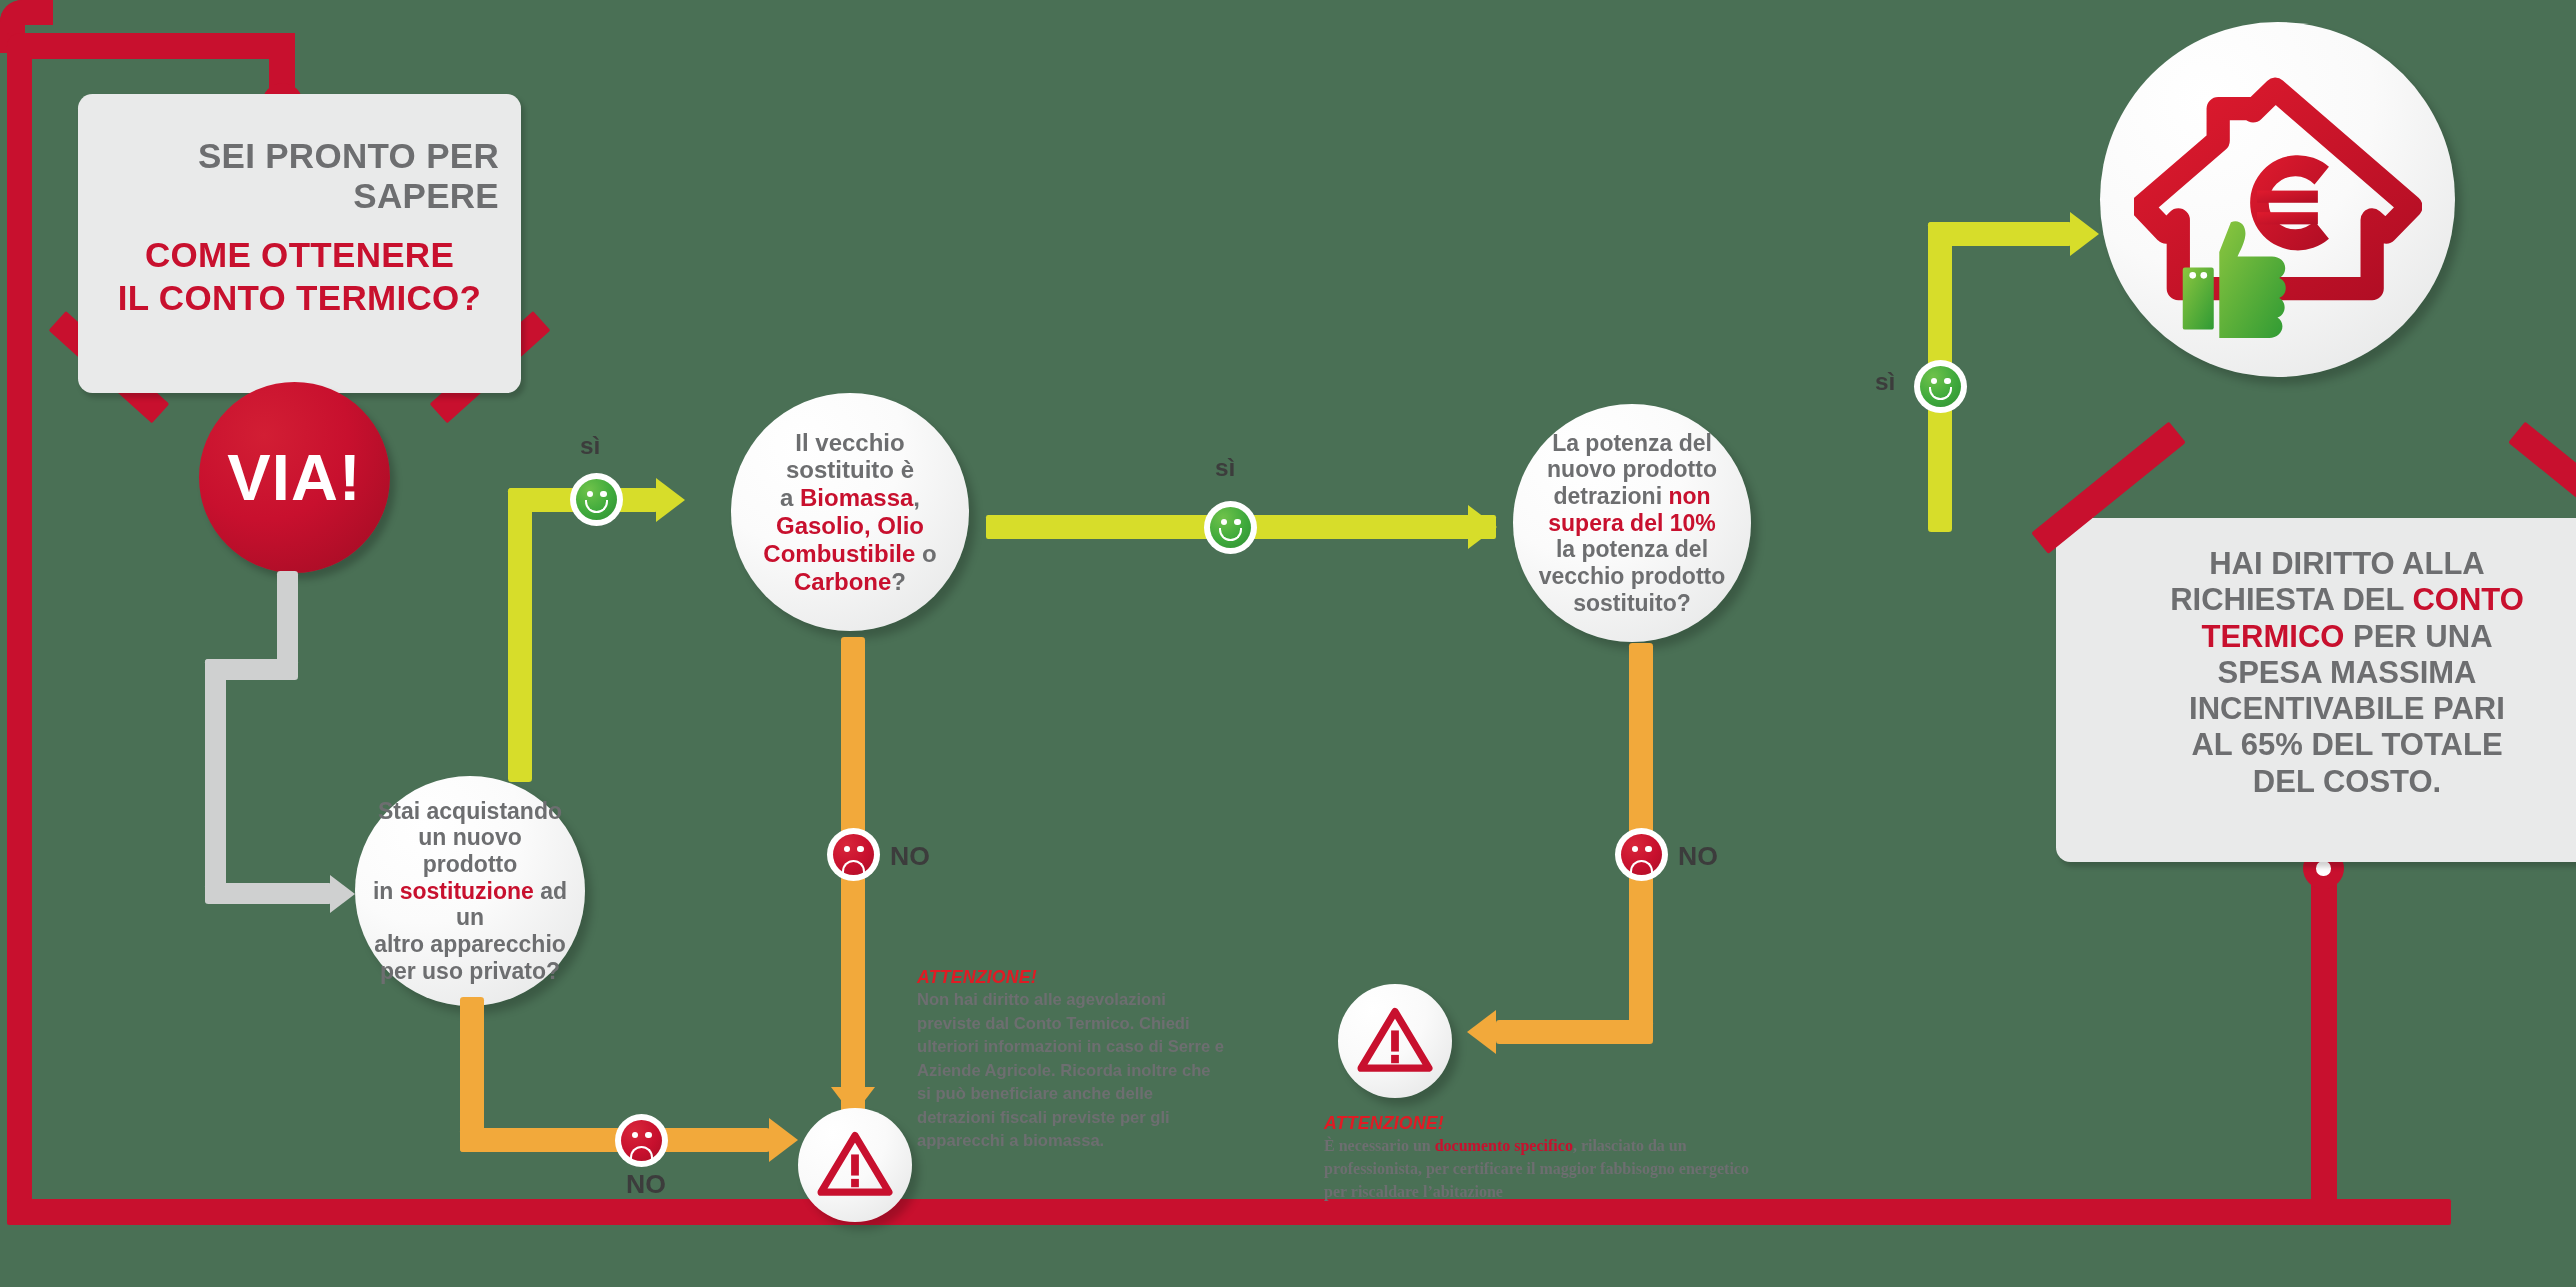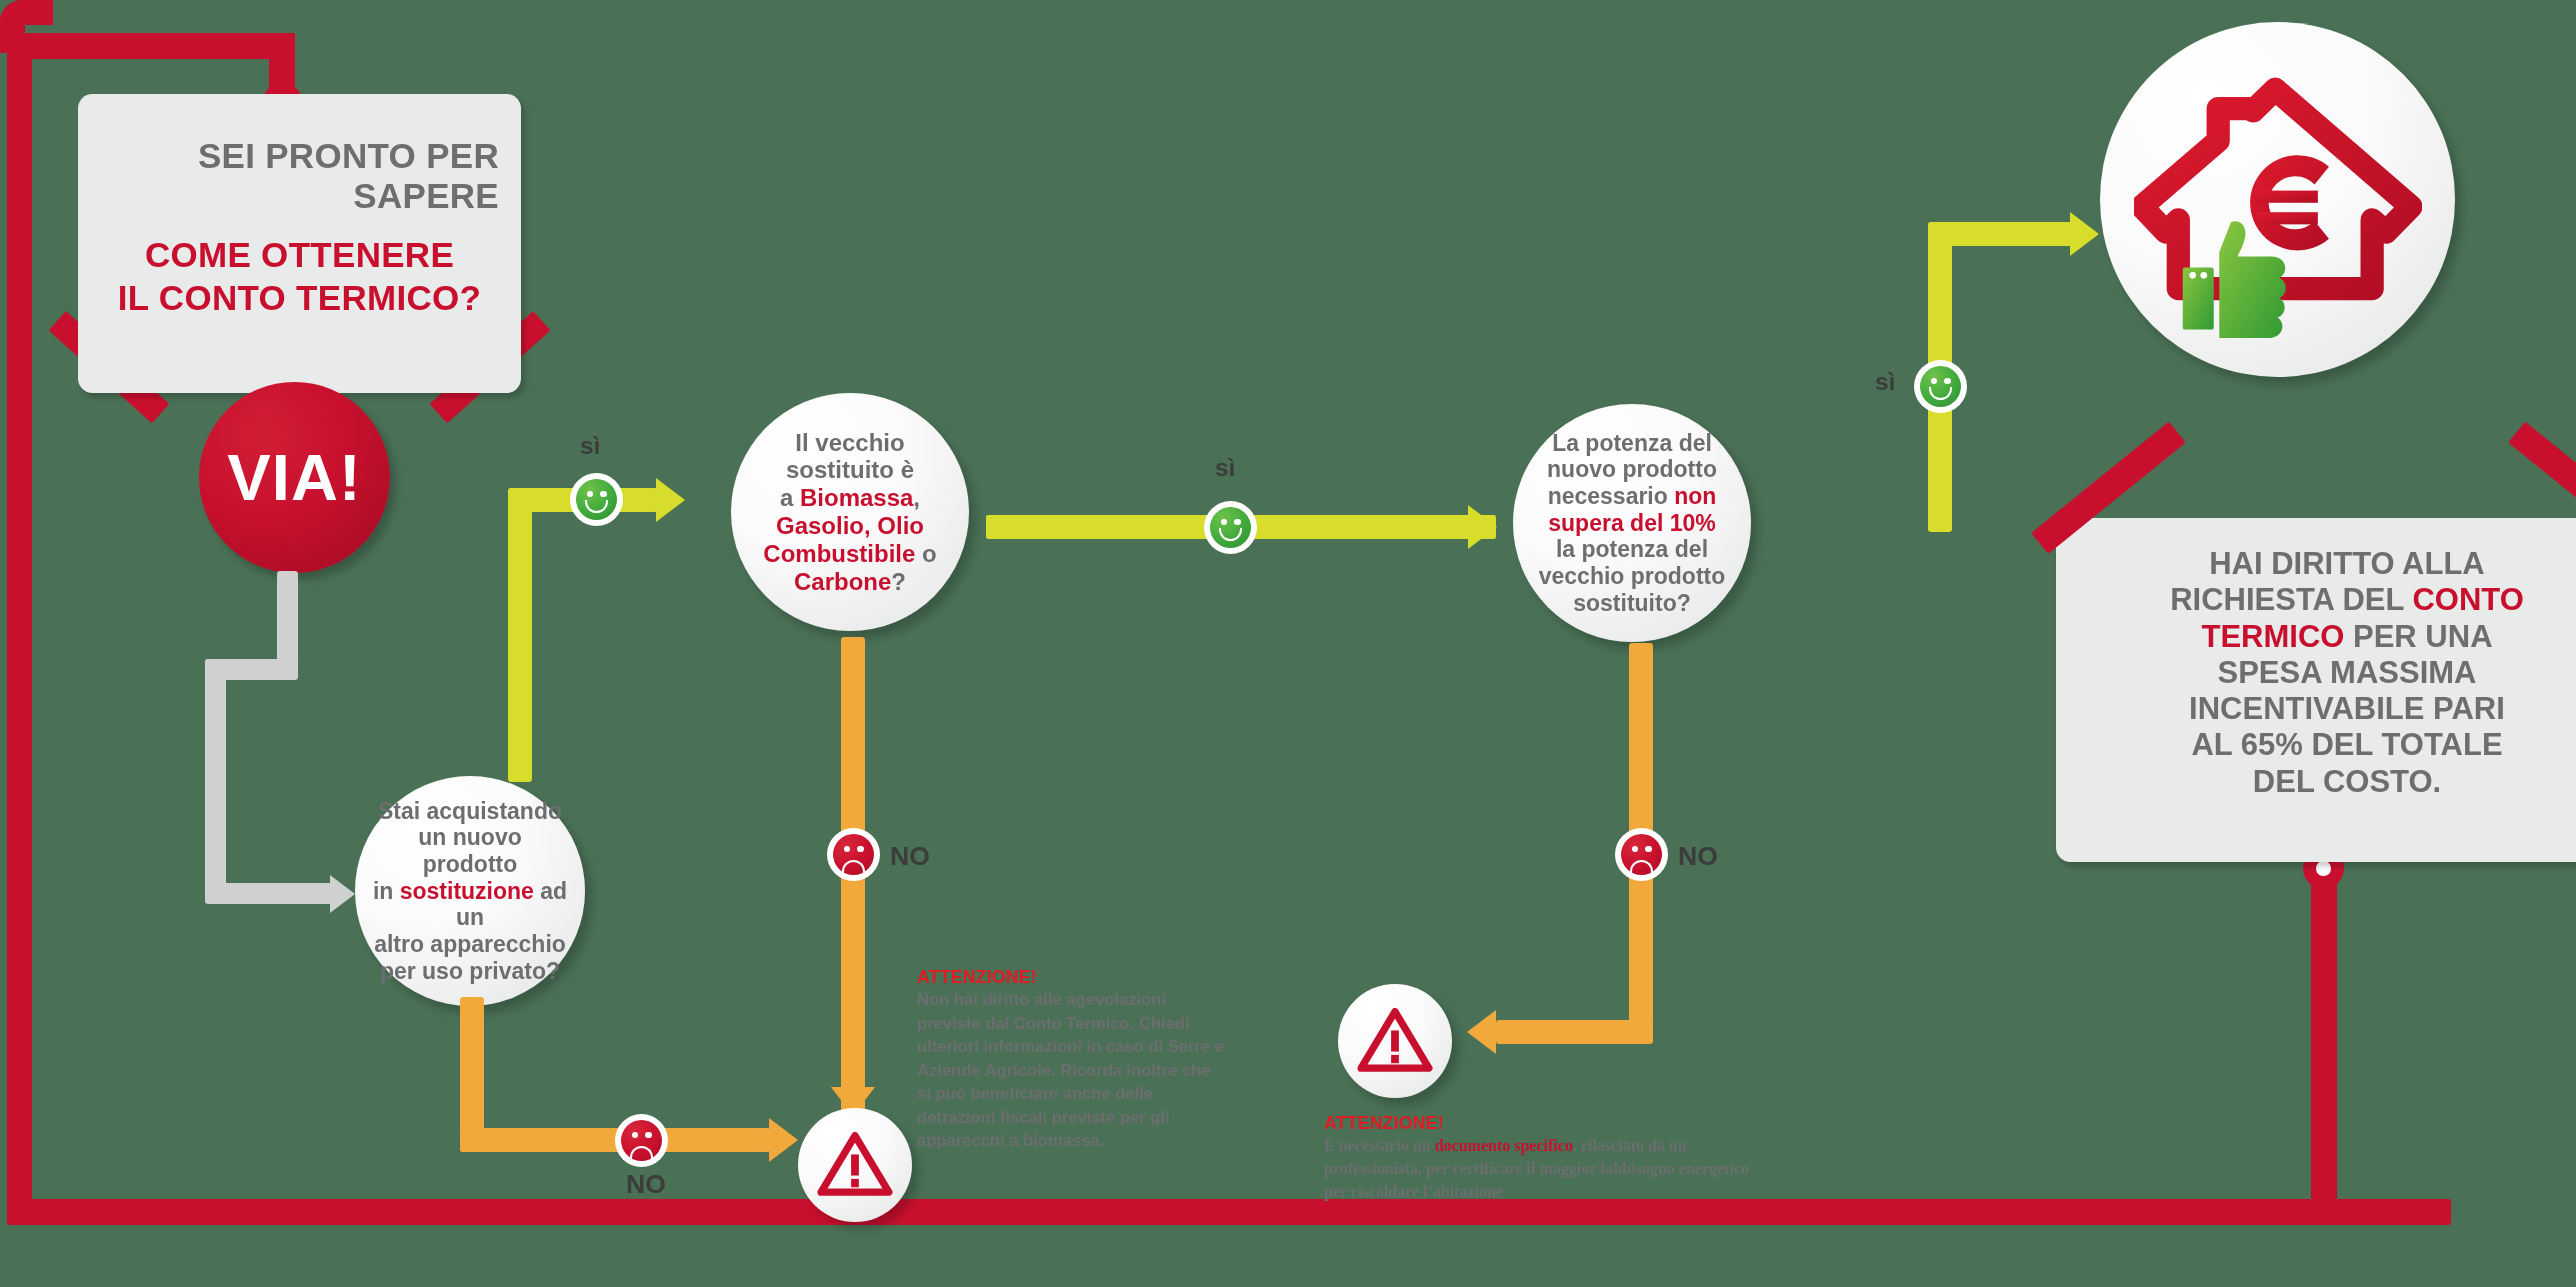--- a/index.html
+++ b/index.html
@@ -110,21 +110,21 @@
   .seg.grey{background:#cfd0d0;}
   .arrow{position:absolute;width:0;height:0;}
   .arrow.right.green{border-top:22px solid transparent;border-bottom:22px solid transparent;border-left:29px solid #d7dd2a;}
   .arrow.right.orange{border-top:22px solid transparent;border-bottom:22px solid transparent;border-left:29px solid #f2a93b;}
   .arrow.right.grey{border-top:19px solid transparent;border-bottom:19px solid transparent;border-left:25.5px solid #cfd0d0;}
   .arrow.left.orange{border-top:22px solid transparent;border-bottom:22px solid transparent;border-right:29px solid #f2a93b;}
   .arrow.down.orange{border-left:22px solid transparent;border-right:22px solid transparent;border-top:29px solid #f2a93b;}
 
   
   .att{position:absolute;}
-  .att .hdr{color:#e01b24;font-weight:bold;font-size:17.7px;letter-spacing:0.2px;}
+  .att .hdr{color:#e01b24;font-weight:bold;font-size:17.7px;letter-spacing:0.2px;font-style:italic;}
   .att .body{color:#6d6e70;font-weight:bold;font-size:16.6px;line-height:1.42;}
   .att .body .hl{color:#c8102e;}
   #att1{left:917px;top:967px;width:310px;}
   #att2{left:1324px;top:1113px;width:443px;}
   #att2 .body{font-size:16px;line-height:1.45;font-family:Liberation Serif, serif;}
 </style>
 </head>
 <body>
 
 <div id="stage">
@@ -247,21 +247,21 @@
   <div id="att1" class="att">
     <div class="hdr">ATTENZIONE!</div>
     <div class="body">Non hai diritto alle agevolazioni previste dal Conto Termico. Chiedi ulteriori informazioni in caso di Serre e Aziende Agricole. Ricorda inoltre che si può beneficiare anche delle detrazioni fiscali previste per gli apparecchi a biomassa.</div>
   </div>
 
   <div id="q3" class="dcircle">
     <div class="inner">
       <div>La potenza del</div>
       <div>nuovo prodotto</div>
       <div>
-        <span>necessario </span><span class="hl">non</span>
+        <span>detrazioni </span><span class="hl">non</span>
       </div>
       <div class="hl">supera del 10%</div>
       <div>la potenza del</div>
       <div>vecchio prodotto</div>
       <div>sostituito?</div>
     </div>
   </div>
 
   <div class="seg green abs" style="left:1928px;top:222px;width:24.4px;height:310px;border-radius:3.3px;"></div>
   <div class="seg green abs" style="left:1928px;top:222px;width:144px;height:24.4px;border-radius:3.3px;"></div>

